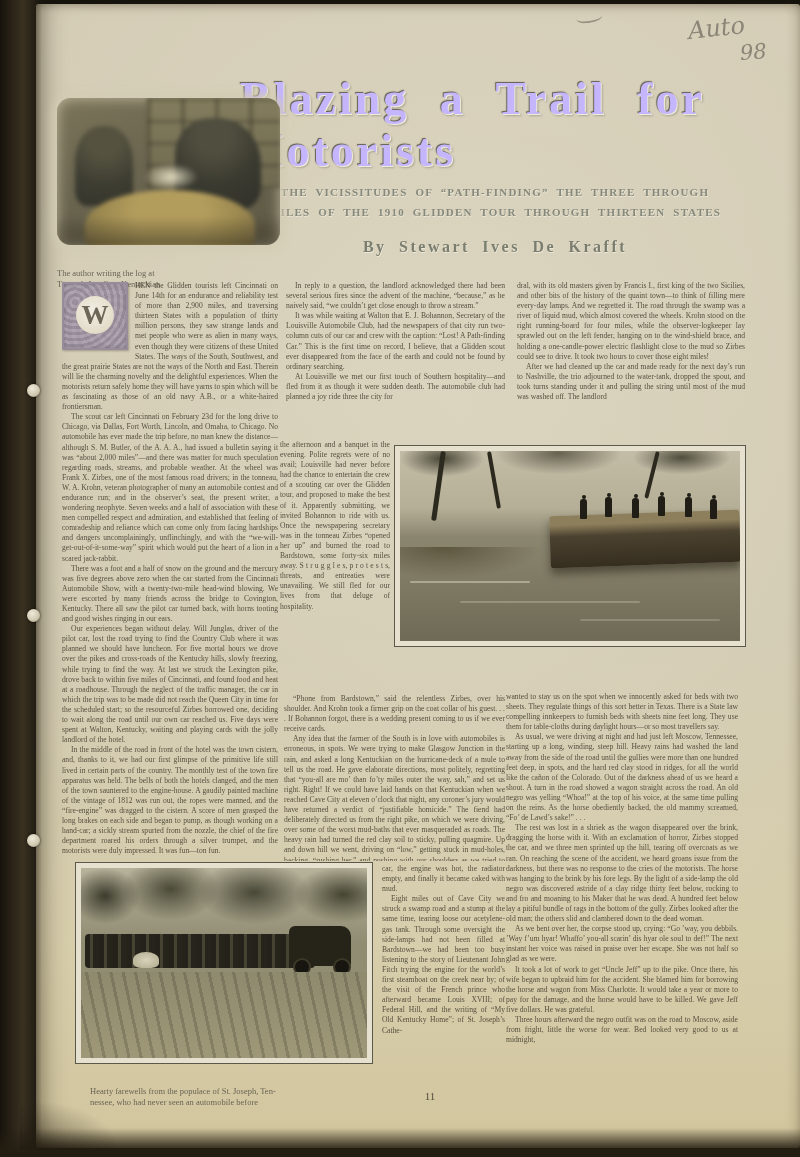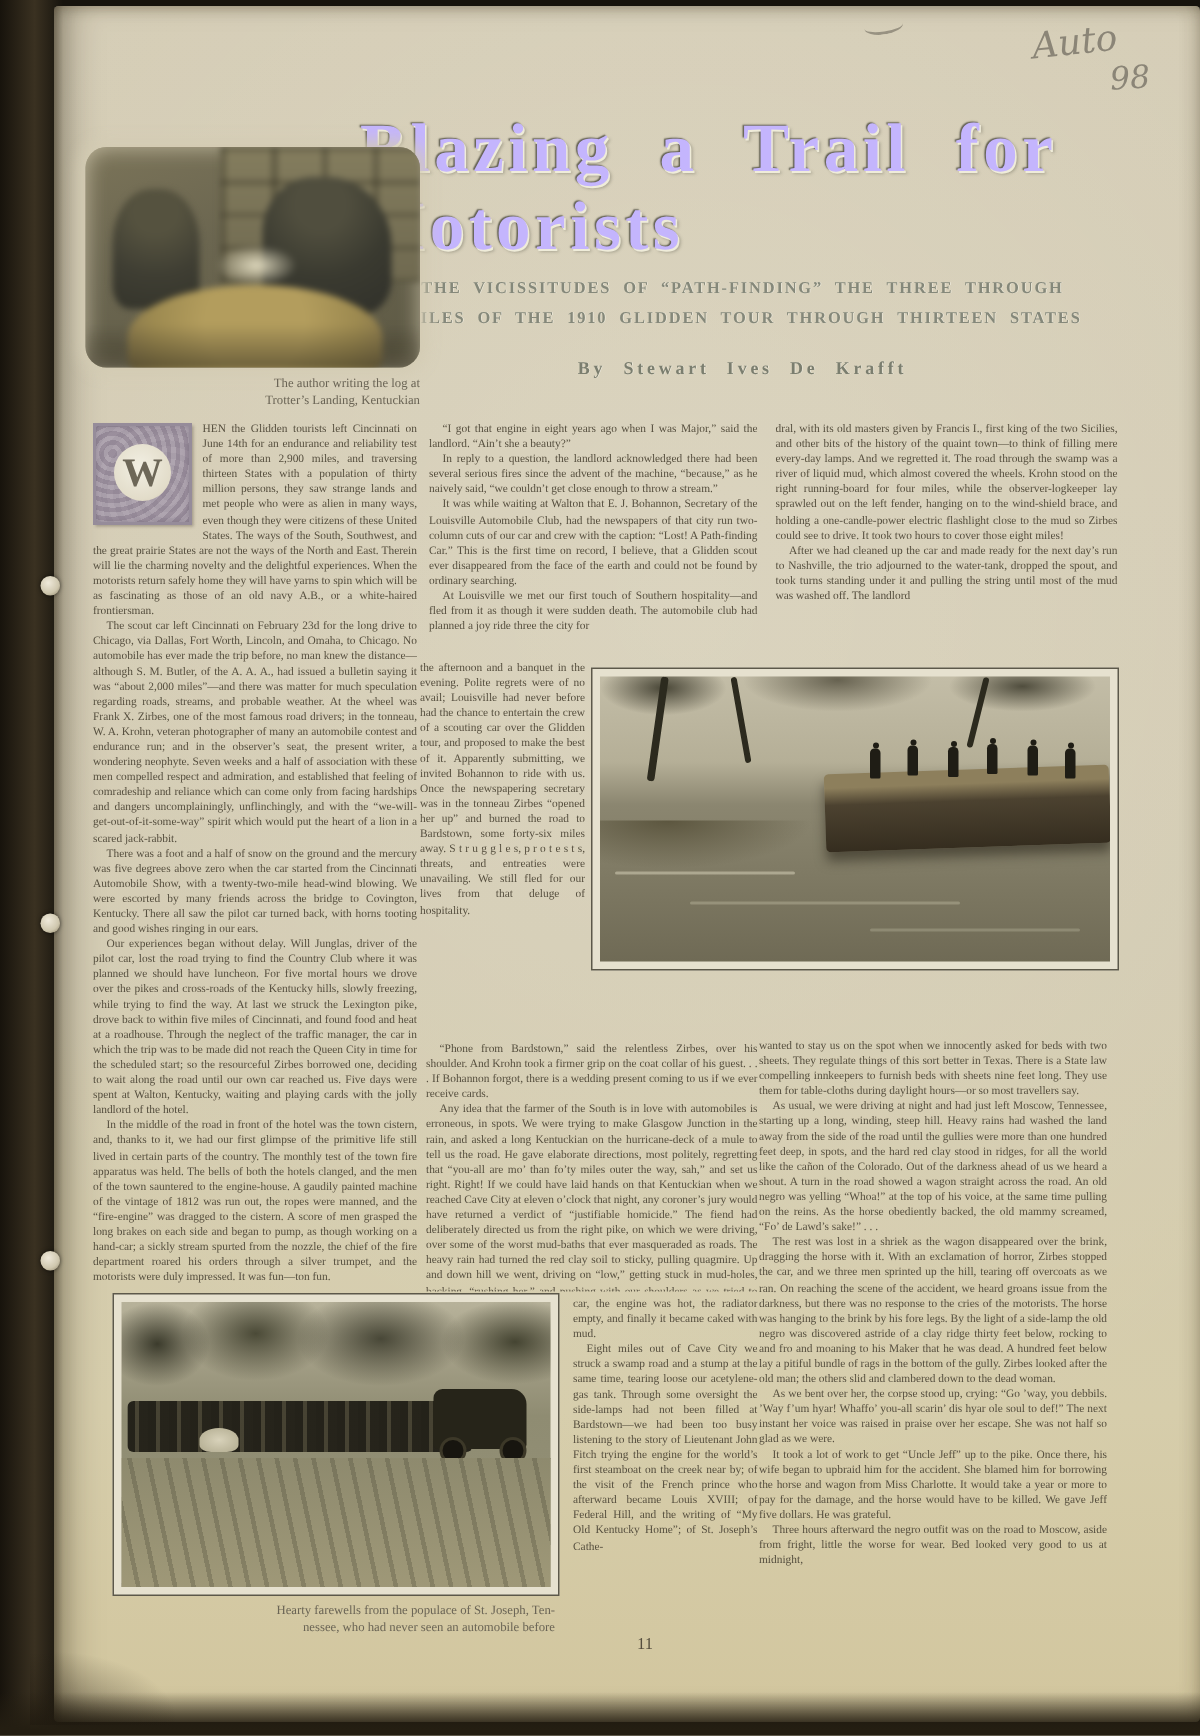--- a/index.html
+++ b/index.html
@@ -45,25 +45,25 @@
   #title1{left:240px;top:72px;width:520px;font-size:46px;word-spacing:16px;}
   #title2{left:240px;top:124px;width:520px;font-size:46px;}
   .subtitle-line{
     position:absolute;left:250px;width:490px;text-align:center;
     color:#85887a;font-weight:bold;font-size:11px;letter-spacing:1.2px;word-spacing:4px;
     text-shadow:.5px .5px 0 rgba(240,238,225,.8);
   }
   #sub1{top:186px;} #sub2{top:206px;}
   #byline{
     position:absolute;left:250px;top:238px;width:490px;text-align:center;
-    color:#7b7e6f;font-weight:bold;font-size:12px;letter-spacing:2.5px;word-spacing:6px;
+    color:#7b7e6f;font-weight:bold;font-size:16px;letter-spacing:2.5px;word-spacing:6px;
     text-shadow:.5px .5px 0 rgba(240,238,225,.8);
   }
   
-  .caption{position:absolute;text-align:right;color:#6a6455;font-size:8.5px;line-height:11px;}
+  .caption{position:absolute;text-align:left;color:#6a6455;font-size:8.5px;line-height:11px;margin-top:18px;}
   
   .col{position:absolute;overflow:hidden;color:#564f3f;font-size:7.6px;line-height:10.1px;
     text-align:justify;}
   .col p{margin:0;}
   .col p.ind{text-indent:9px;}
   .col p + p{margin-top:0;}
   
   #dropblock{
     float:left;width:66px;height:68px;margin:1px 7px 2px 0;position:relative;
     background:
@@ -191,21 +191,20 @@
         </div>
     </div>
     <p>HEN the Glidden tourists left Cincinnati on June 14th for an endurance and reliability test of more than 2,900 miles, and traversing thirteen States with a population of thirty million persons, they saw strange lands and met people who were as alien in many ways, even though they were citizens of these United States.  The ways of the South, Southwest, and the great prairie States are not the ways of the North and East.  Therein will lie the charming novelty and the delightful experiences.  When the motorists return safely home they will have yarns to spin which will be as fascinating as those of an old navy A.B., or a white-haired frontiersman.</p>
     <p class="ind">The scout car left Cincinnati on February 23d for the long drive to Chicago, via Dallas, Fort Worth, Lincoln, and Omaha, to Chicago.  No automobile has ever made the trip before, no man knew the distance—although S. M. Butler, of the A. A. A., had issued a bulletin saying it was “about 2,000 miles”—and there was matter for much speculation regarding roads, streams, and probable weather.  At the wheel was Frank X. Zirbes, one of the most famous road drivers; in the tonneau, W. A. Krohn, veteran photographer of many an automobile contest and endurance run; and in the observer’s seat, the present writer, a wondering neophyte.  Seven weeks and a half of association with these men compelled respect and admiration, and established that feeling of comradeship and reliance which can come only from facing hardships and dangers uncomplainingly, unflinchingly, and with the “we-will-get-out-of-it-some-way” spirit which would put the heart of a lion in a scared jack-rabbit.</p>
     <p class="ind">There was a foot and a half of snow on the ground and the mercury was five degrees above zero when the car started from the Cincinnati Automobile Show, with a twenty-two-mile head-wind blowing.  We were escorted by many friends across the bridge to Covington, Kentucky.  There all saw the pilot car turned back, with horns tooting and good wishes ringing in our ears.</p>
     <p class="ind">Our experiences began without delay.  Will Junglas, driver of the pilot car, lost the road trying to find the Country Club where it was planned we should have luncheon.  For five mortal hours we drove over the pikes and cross-roads of the Kentucky hills, slowly freezing, while trying to find the way.  At last we struck the Lexington pike, drove back to within five miles of Cincinnati, and found food and heat at a roadhouse.  Through the neglect of the traffic manager, the car in which the trip was to be made did not reach the Queen City in time for the scheduled start; so the resourceful Zirbes borrowed one, deciding to wait along the road until our own car reached us.  Five days were spent at Walton, Kentucky, waiting and playing cards with the jolly landlord of the hotel.</p>
     <p class="ind">In the middle of the road in front of the hotel was the town cistern, and, thanks to it, we had our first glimpse of the primitive life still lived in certain parts of the country.  The monthly test of the town fire apparatus was held.  The bells of both the hotels clanged, and the men of the town sauntered to the engine-house.  A gaudily painted machine of the vintage of 1812 was run out, the ropes were manned, and the “fire-engine” was dragged to the cistern.  A score of men grasped the long brakes on each side and began to pump, as though working on a hand-car; a sickly stream spurted from the nozzle, the chief of the fire department roared his orders through a silver trumpet, and the motorists were duly impressed.  It was fun—ton fun.</p>
   </div>
 
   <div class="col" style="left:286px;top:281px;width:219px;height:170px;">
-    <p class="ind">“I got that engine in eight years ago when I was Major,” said the landlord.  “Ain’t she a beauty?”</p>
     <p class="ind">In reply to a question, the landlord acknowledged there had been several serious fires since the advent of the machine, “because,” as he naively said, “we couldn’t get close enough to throw a stream.”</p>
     <p class="ind">It was while waiting at Walton that E. J. Bohannon, Secretary of the Louisville Automobile Club, had the newspapers of that city run two-column cuts of our car and crew with the caption: “Lost! A Path-finding Car.”  This is the first time on record, I believe, that a Glidden scout ever disappeared from the face of the earth and could not be found by ordinary searching.</p>
     <p class="ind">At Louisville we met our first touch of Southern hospitality—and fled from it as though it were sudden death.  The automobile club had planned a joy ride three the city for</p>
   </div>
   <div class="col" style="left:280px;top:440px;width:110px;height:241px;">
     <p>the afternoon and a banquet in the evening.  Polite regrets were of no avail; Louisville had never before had the chance to entertain the crew of a scouting car over the Glidden tour, and proposed to make the best of it.  Apparently submitting, we invited Bohannon to ride with us.  Once the newspapering secretary was in the tonneau Zirbes “opened her up” and burned the road to Bardstown, some forty-six miles away.  S t r u g g l e s,  p r o t e s t s, threats, and entreaties were unavailing.  We still fled for our lives from that deluge of hospitality.</p>
   </div>
   <div class="col" style="left:284px;top:694px;width:221px;height:167px;">
     <p class="ind">“Phone from Bardstown,” said the relentless Zirbes, over his shoulder.  And Krohn took a firmer grip on the coat collar of his guest. . . .  If Bohannon forgot, there is a wedding present coming to us if we ever receive cards.</p>
     <p class="ind">Any idea that the farmer of the South is in love with automobiles is erroneous, in spots.  We were trying to make Glasgow Junction in the rain, and asked a long Kentuckian on the hurricane-deck of a mule to tell us the road.  He gave elaborate directions, most politely, regretting that “you-all are mo’ than fo’ty miles outer the way, sah,” and set us right.  Right!  If we could have laid hands on that Kentuckian when we reached Cave City at eleven o’clock that night, any coroner’s jury would have returned a verdict of “justifiable homicide.”  The fiend had deliberately directed us from the right pike, on which we were driving, over some of the worst mud-baths that ever masqueraded as roads.  The heavy rain had turned the red clay soil to sticky, pulling quagmire.  Up and down hill we went, driving on “low,” getting stuck in mud-holes, backing, “rushing her,” and pushing with our shoulders as we tried to forge ahead.  There was half a ton of mud on the</p>

